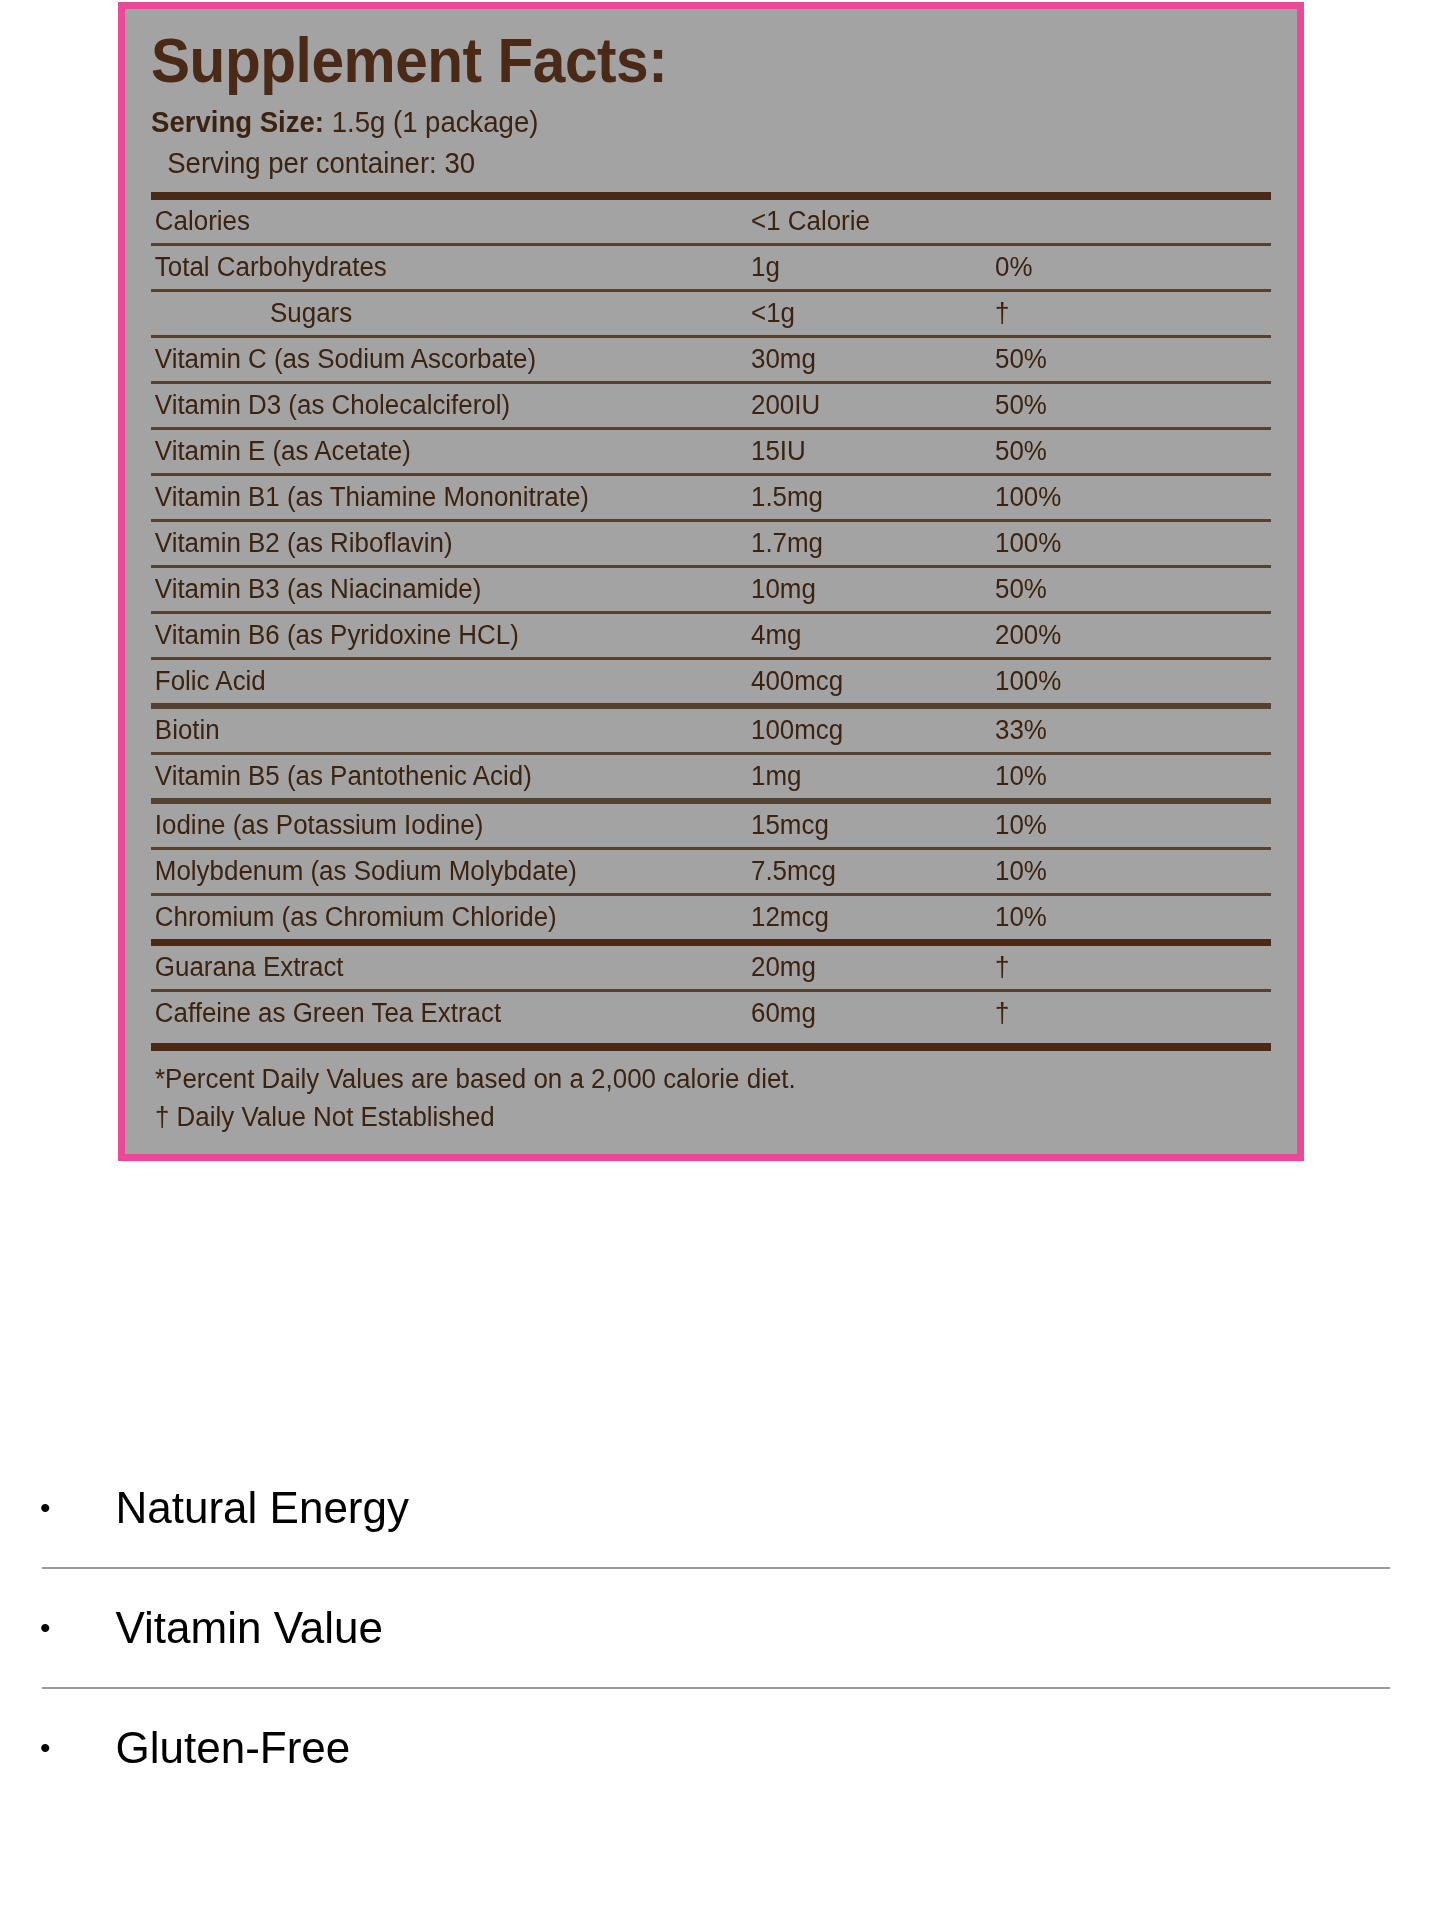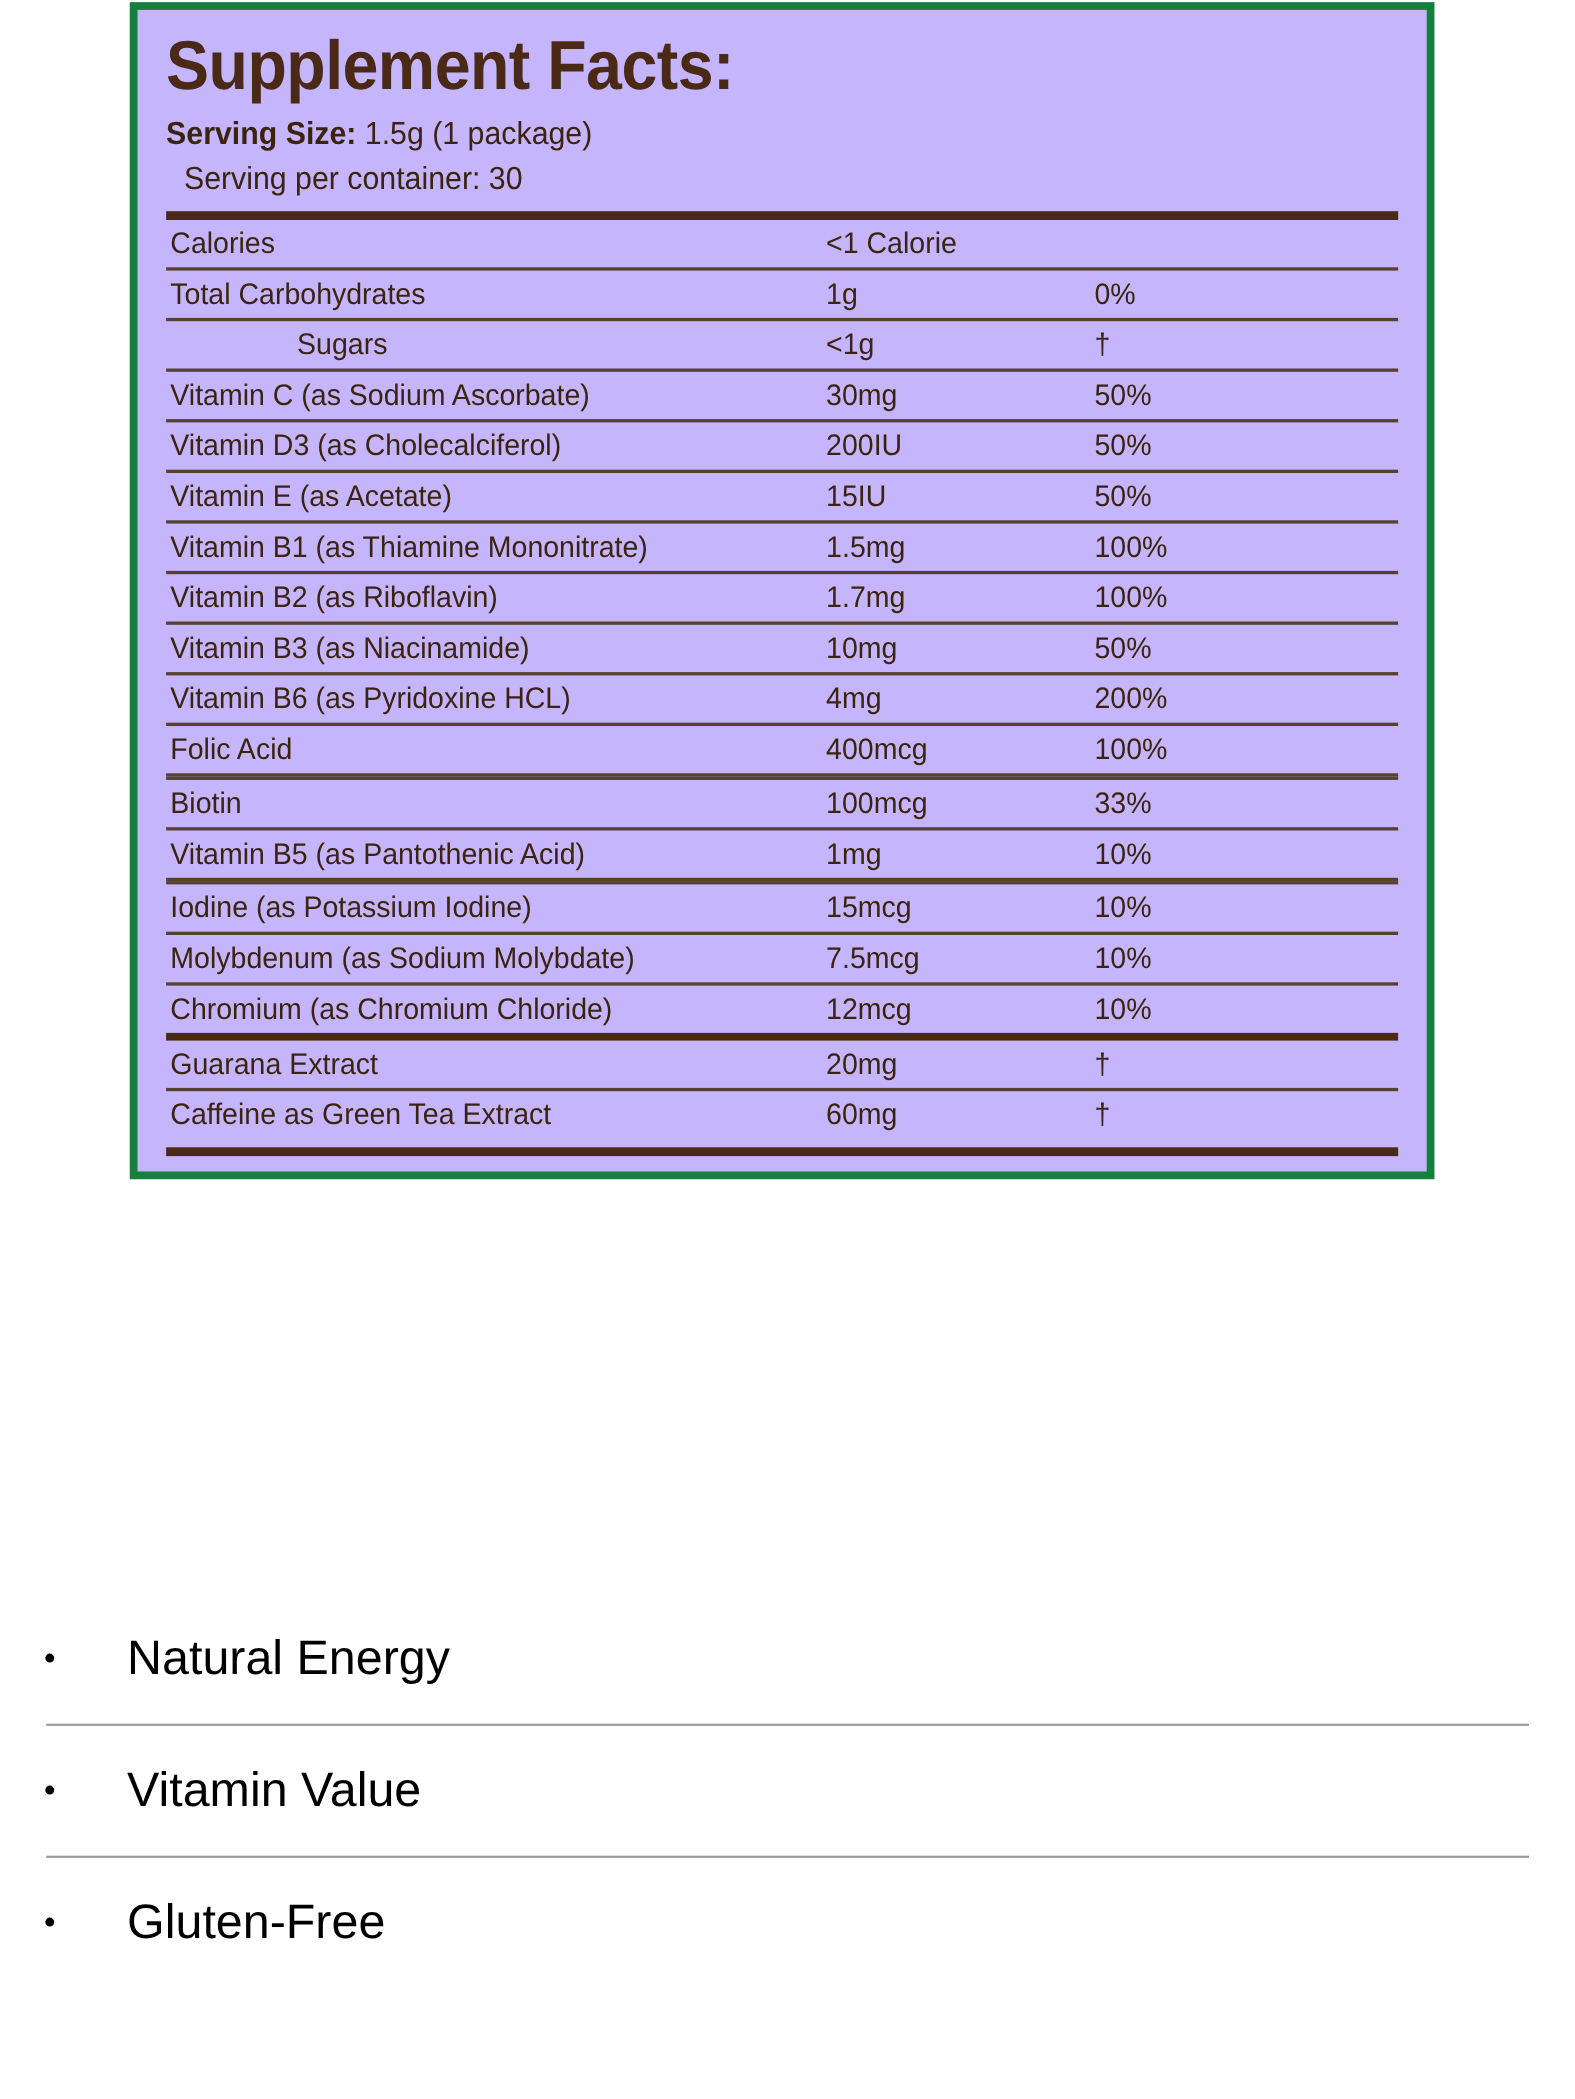--- a/index.html
+++ b/index.html
@@ -13,22 +13,22 @@
     font-family: "Liberation Sans", sans-serif;
     overflow: hidden;
   }
 
   
   #facts-panel {
     position: absolute;
     left: 118px;
     top: 2px;
     width: 1186px;
-    border: 7px solid #15803d;
-    background: #c4b5fd;
+    border: 7px solid #ec4899;
+    background: #a3a3a3;
     padding: 18px 26px 14px 26px;
   }
 
   .sf-title {
     font-family: "Liberation Sans Narrow", "Liberation Sans", sans-serif;
     font-weight: bold;
     font-size: 63px;
     line-height: 1.0;
     letter-spacing: -0.5px;
     color: #4a2a16;
@@ -259,20 +259,24 @@
       <div class="rule-thin"></div>
       <div class="nutrient-row">
         <div class="n-name">Caffeine as Green Tea Extract</div>
         <div class="n-amount">60mg</div>
         <div class="n-dv">†</div>
       </div>
     </div>
 
   <div class="rule-thick"></div>
 
+  <div class="footnotes">
+    <div>*Percent Daily Values are based on a 2,000 calorie diet.</div>
+    <div>† Daily Value Not Established</div>
+  </div>
 
 </div>
 
 <div id="benefits">
     <div class="benefit-item">
       <span class="benefit-bullet">•</span>
       <span class="benefit-label">Natural Energy</span>
     </div>
     <div class="benefit-divider"></div>
     <div class="benefit-item">

